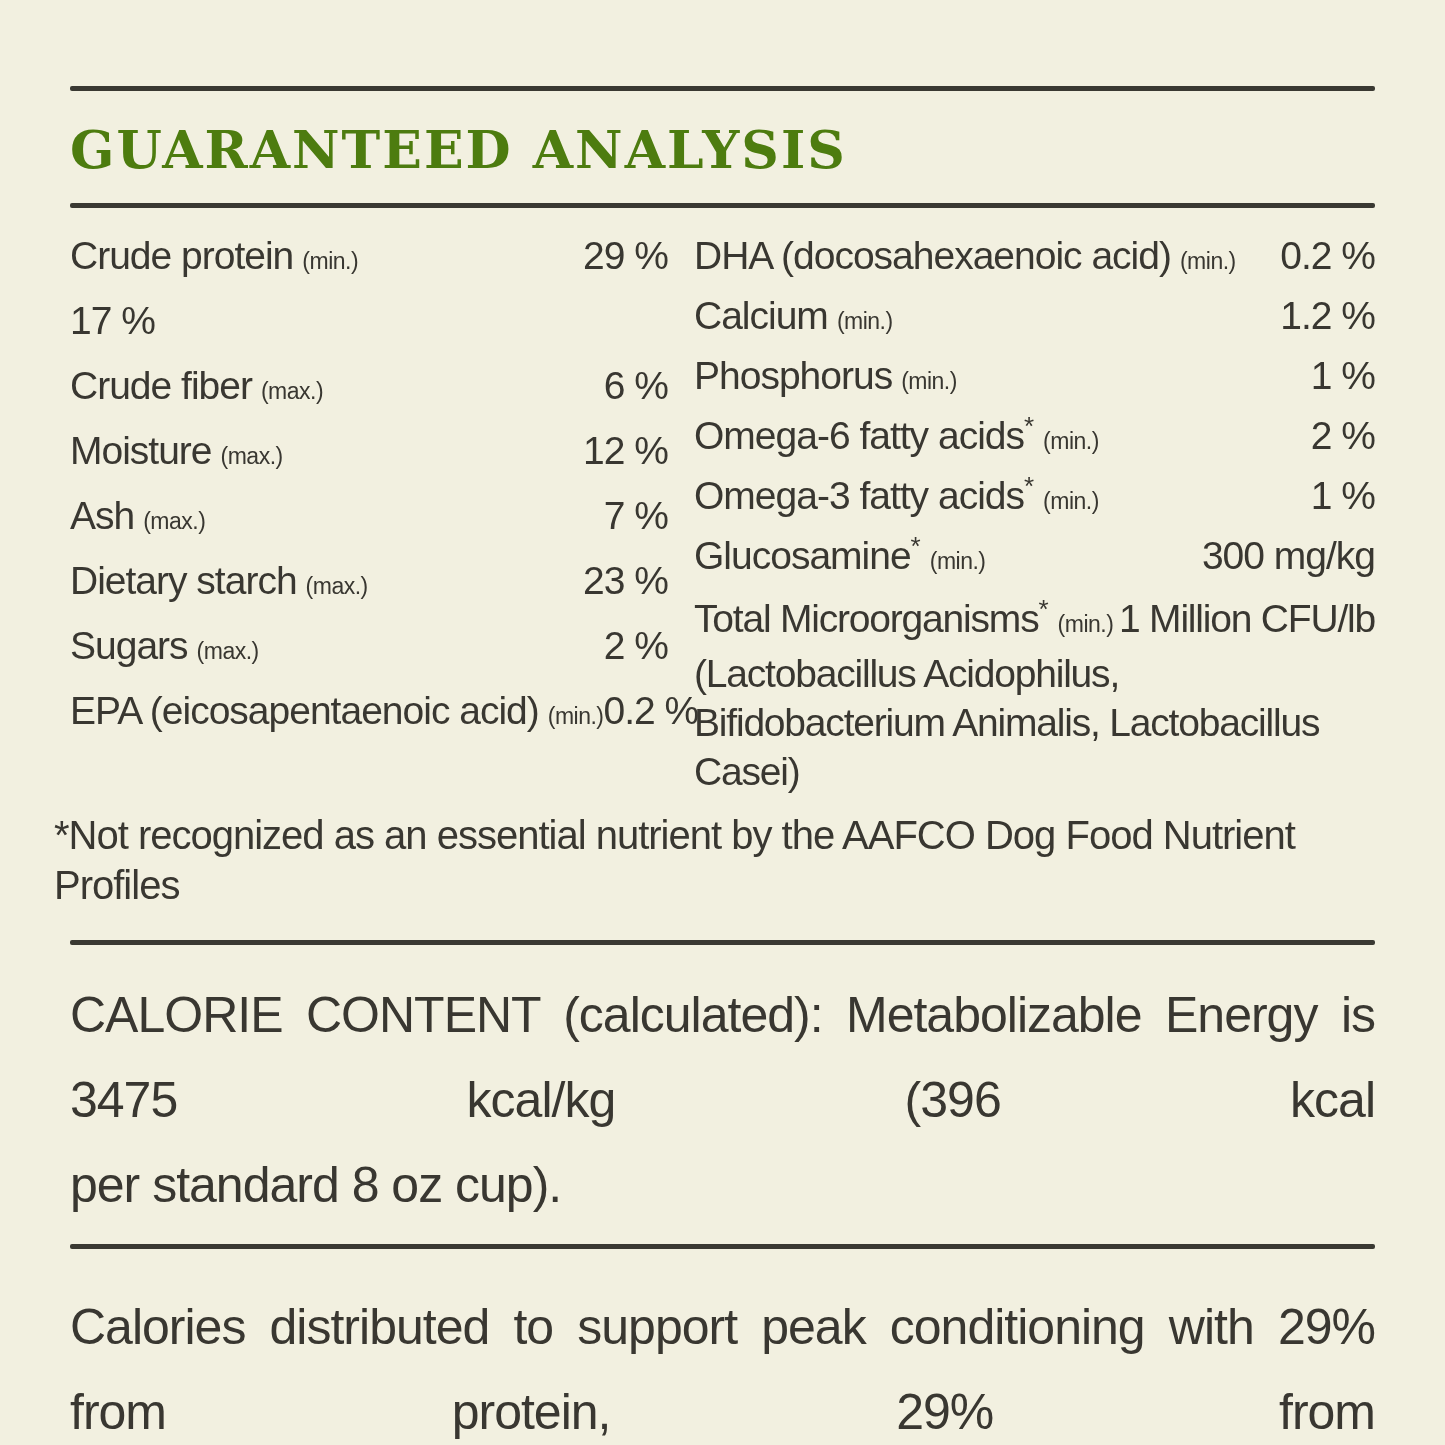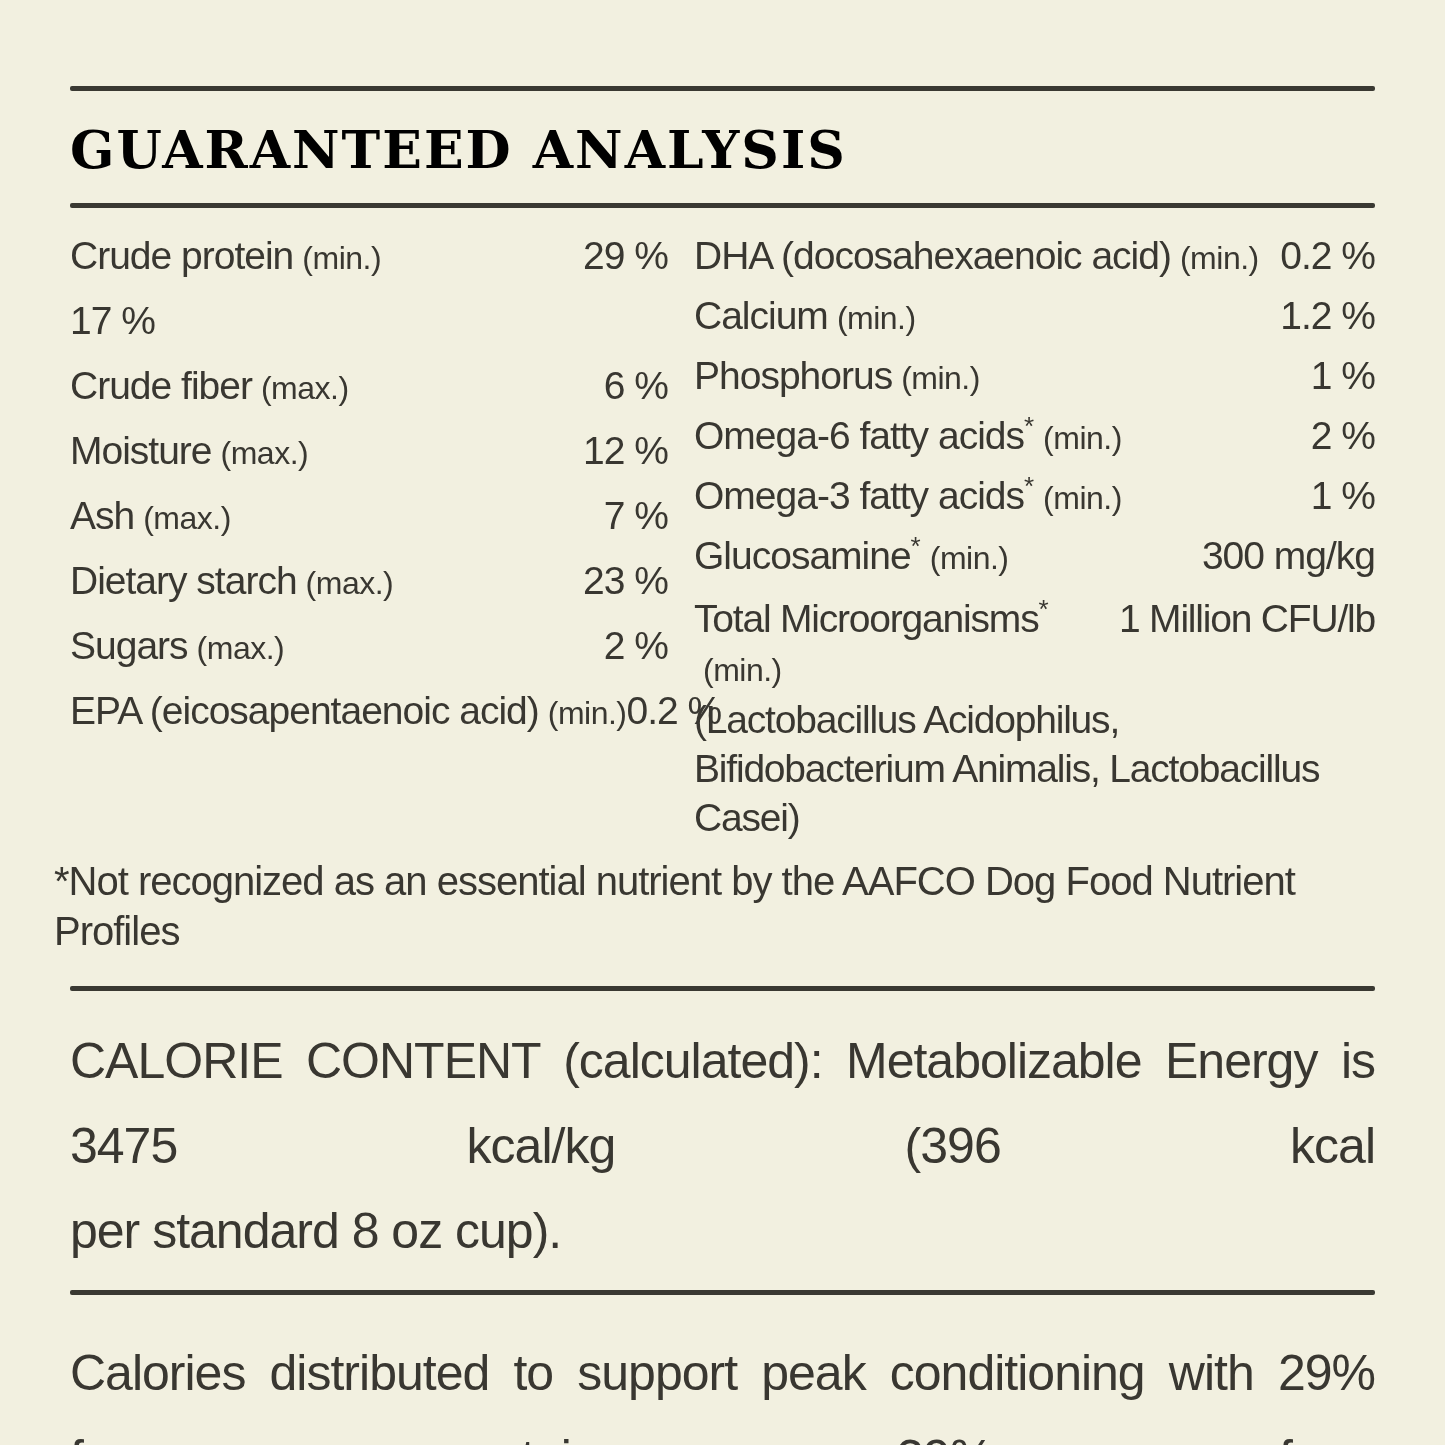--- a/index.html
+++ b/index.html
@@ -30,21 +30,21 @@
   .rule-mid    { margin-top: 30px; }
   .rule-lower  { margin-top: 16px; }
 
   .heading {
     margin-top: 28px;
     font-family: "DejaVu Serif", serif;
     font-weight: 700;
     font-size: 52px;
     line-height: 62px;
     letter-spacing: 2px;
-    color: #000000;
+    color: #4d7c0f;
   }
 
   .analysis {
     display: flex;
     gap: 26px;
     margin-top: 26px;
     font-size: 39px;
     letter-spacing: -1px;
   }
   .col-left  { width: 598px; flex: none; }
@@ -52,21 +52,21 @@
 
   .row {
     display: flex;
     justify-content: space-between;
     align-items: baseline;
     height: 65px;
     white-space: nowrap;
   }
   .col-right .row { height: 60px; }
   .qual {
-    font-size: 32px;
+    font-size: 23px;
     letter-spacing: -0.5px;
     margin-left: 9px;
   }
   .val { white-space: nowrap; text-align: right; }
   sup.star {
     font-size: 26px;
     line-height: 0;
     vertical-align: 14px;
     letter-spacing: 0;
   }

